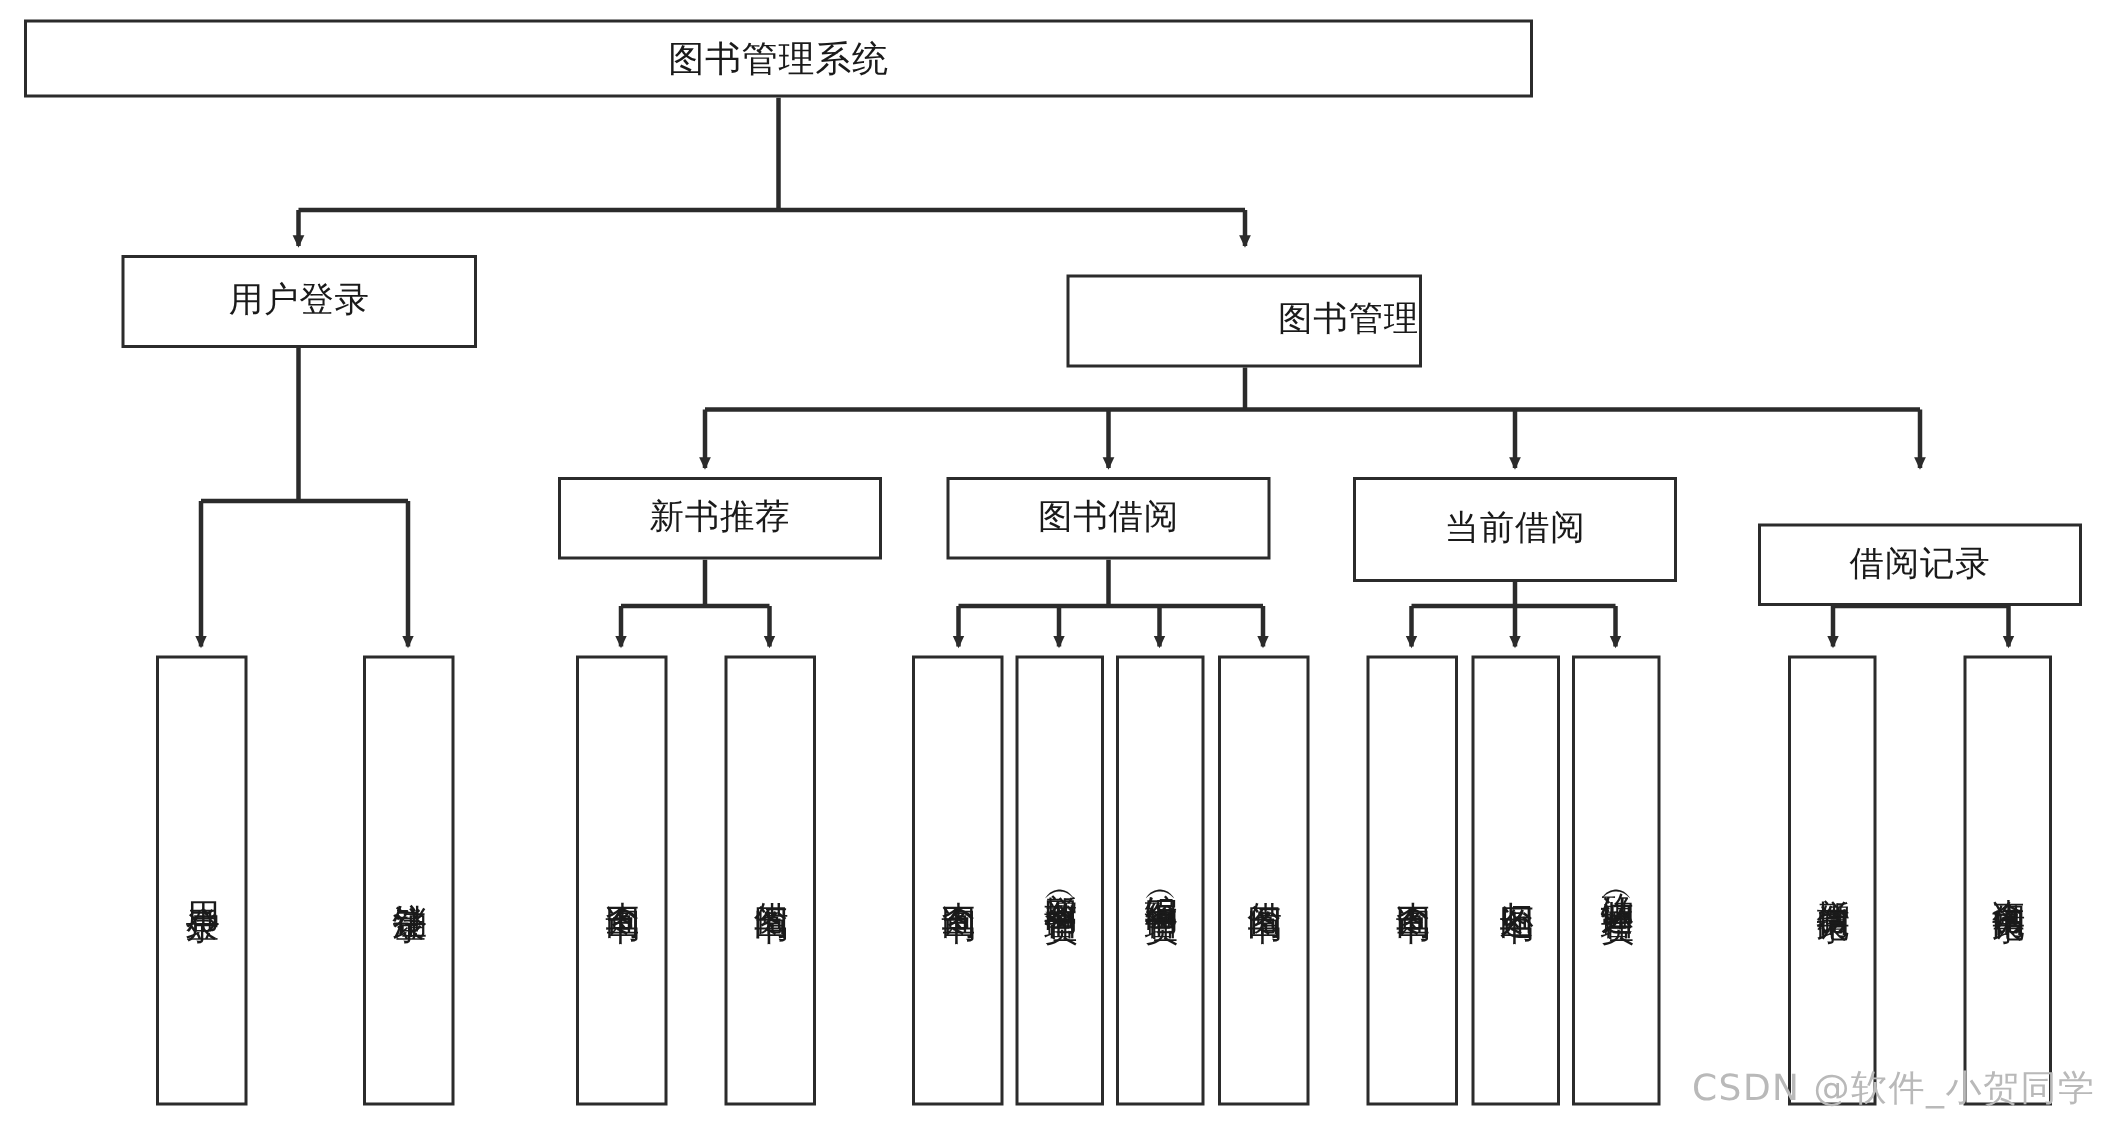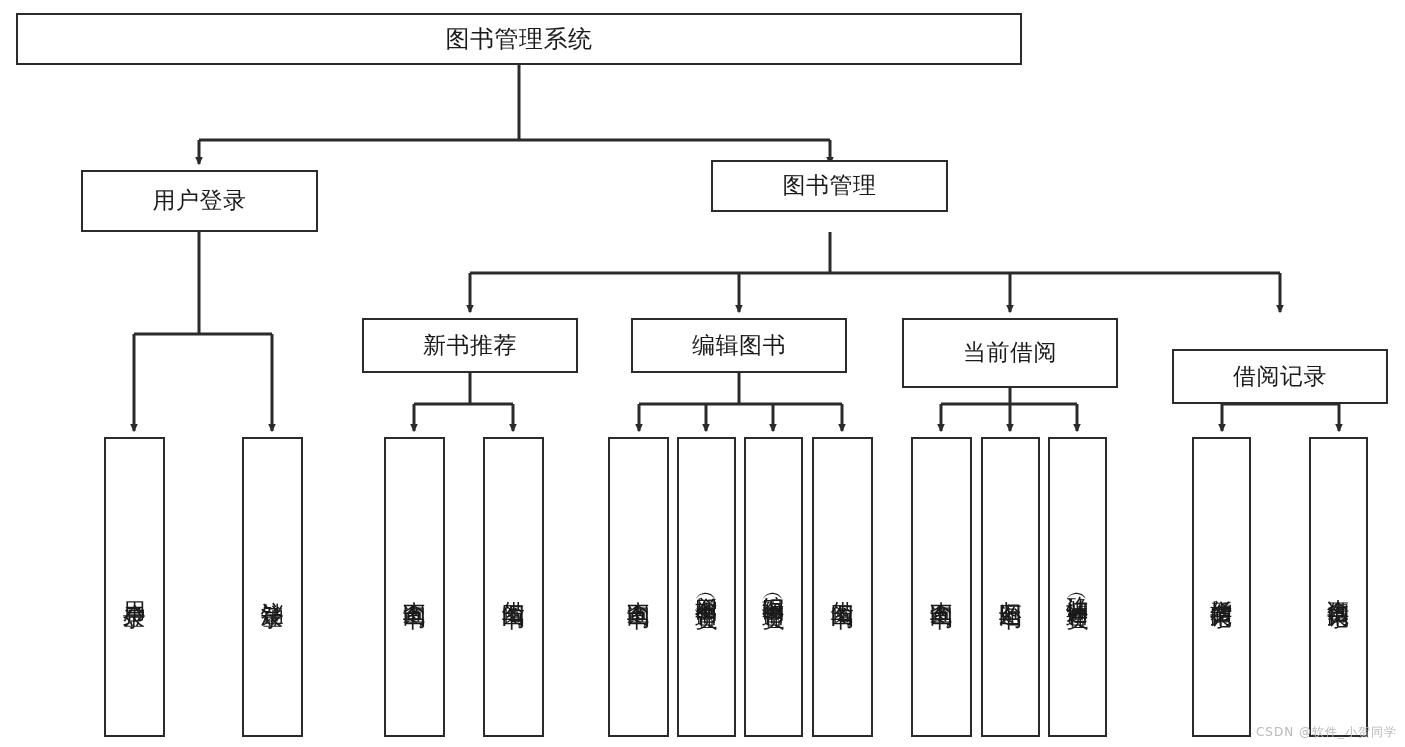--- a/index.html
+++ b/index.html
@@ -65,21 +65,21 @@
     max-height: 278px;
     text-align: center;
   }
   .node.v.narrow .node-label {
     font-size: 22px;
   }
   #watermark {
     position: absolute;
     right: 8px;
     bottom: 6px;
-    font-size: 12px;
+    font-size: 24px;
     color: #b9b9b9;
     letter-spacing: 1px;
     white-space: nowrap;
     font-family: "DejaVu Sans", "Liberation Sans", sans-serif;
   }
 </style>
 </head>
 <body>
 
 <div id="diagram-root">
@@ -135,30 +135,30 @@
   </svg>
 
   <div class="node h root" style="left:16px; top:13px; width:1006px; height:52px;">
     <span class="node-label">图书管理系统</span>
   </div>
 
   <div class="node h" style="left:81px; top:170px; width:237px; height:62px;">
     <span class="node-label">用户登录</span>
   </div>
 
-  <div class="node h" style="left:711px; top:160px; width:237px; height:52px;">
+  <div class="node h" style="left:711px; top:183px; width:237px; height:62px;justify-content:flex-end;">
     <span class="node-label">图书管理</span>
   </div>
 
-  <div class="node h" style="left:362px; top:318px; width:216px; height:55px;">
+  <div class="node h" style="left:372px; top:318px; width:216px; height:55px;">
     <span class="node-label">新书推荐</span>
   </div>
 
   <div class="node h" style="left:631px; top:318px; width:216px; height:55px;">
-    <span class="node-label">编辑图书</span>
+    <span class="node-label">图书借阅</span>
   </div>
 
   <div class="node h" style="left:902px; top:318px; width:216px; height:70px;">
     <span class="node-label">当前借阅</span>
   </div>
 
   <div class="node h" style="left:1172px; top:318px; width:216px; height:55px;margin-top:31px;">
     <span class="node-label">借阅记录</span>
   </div>
 

